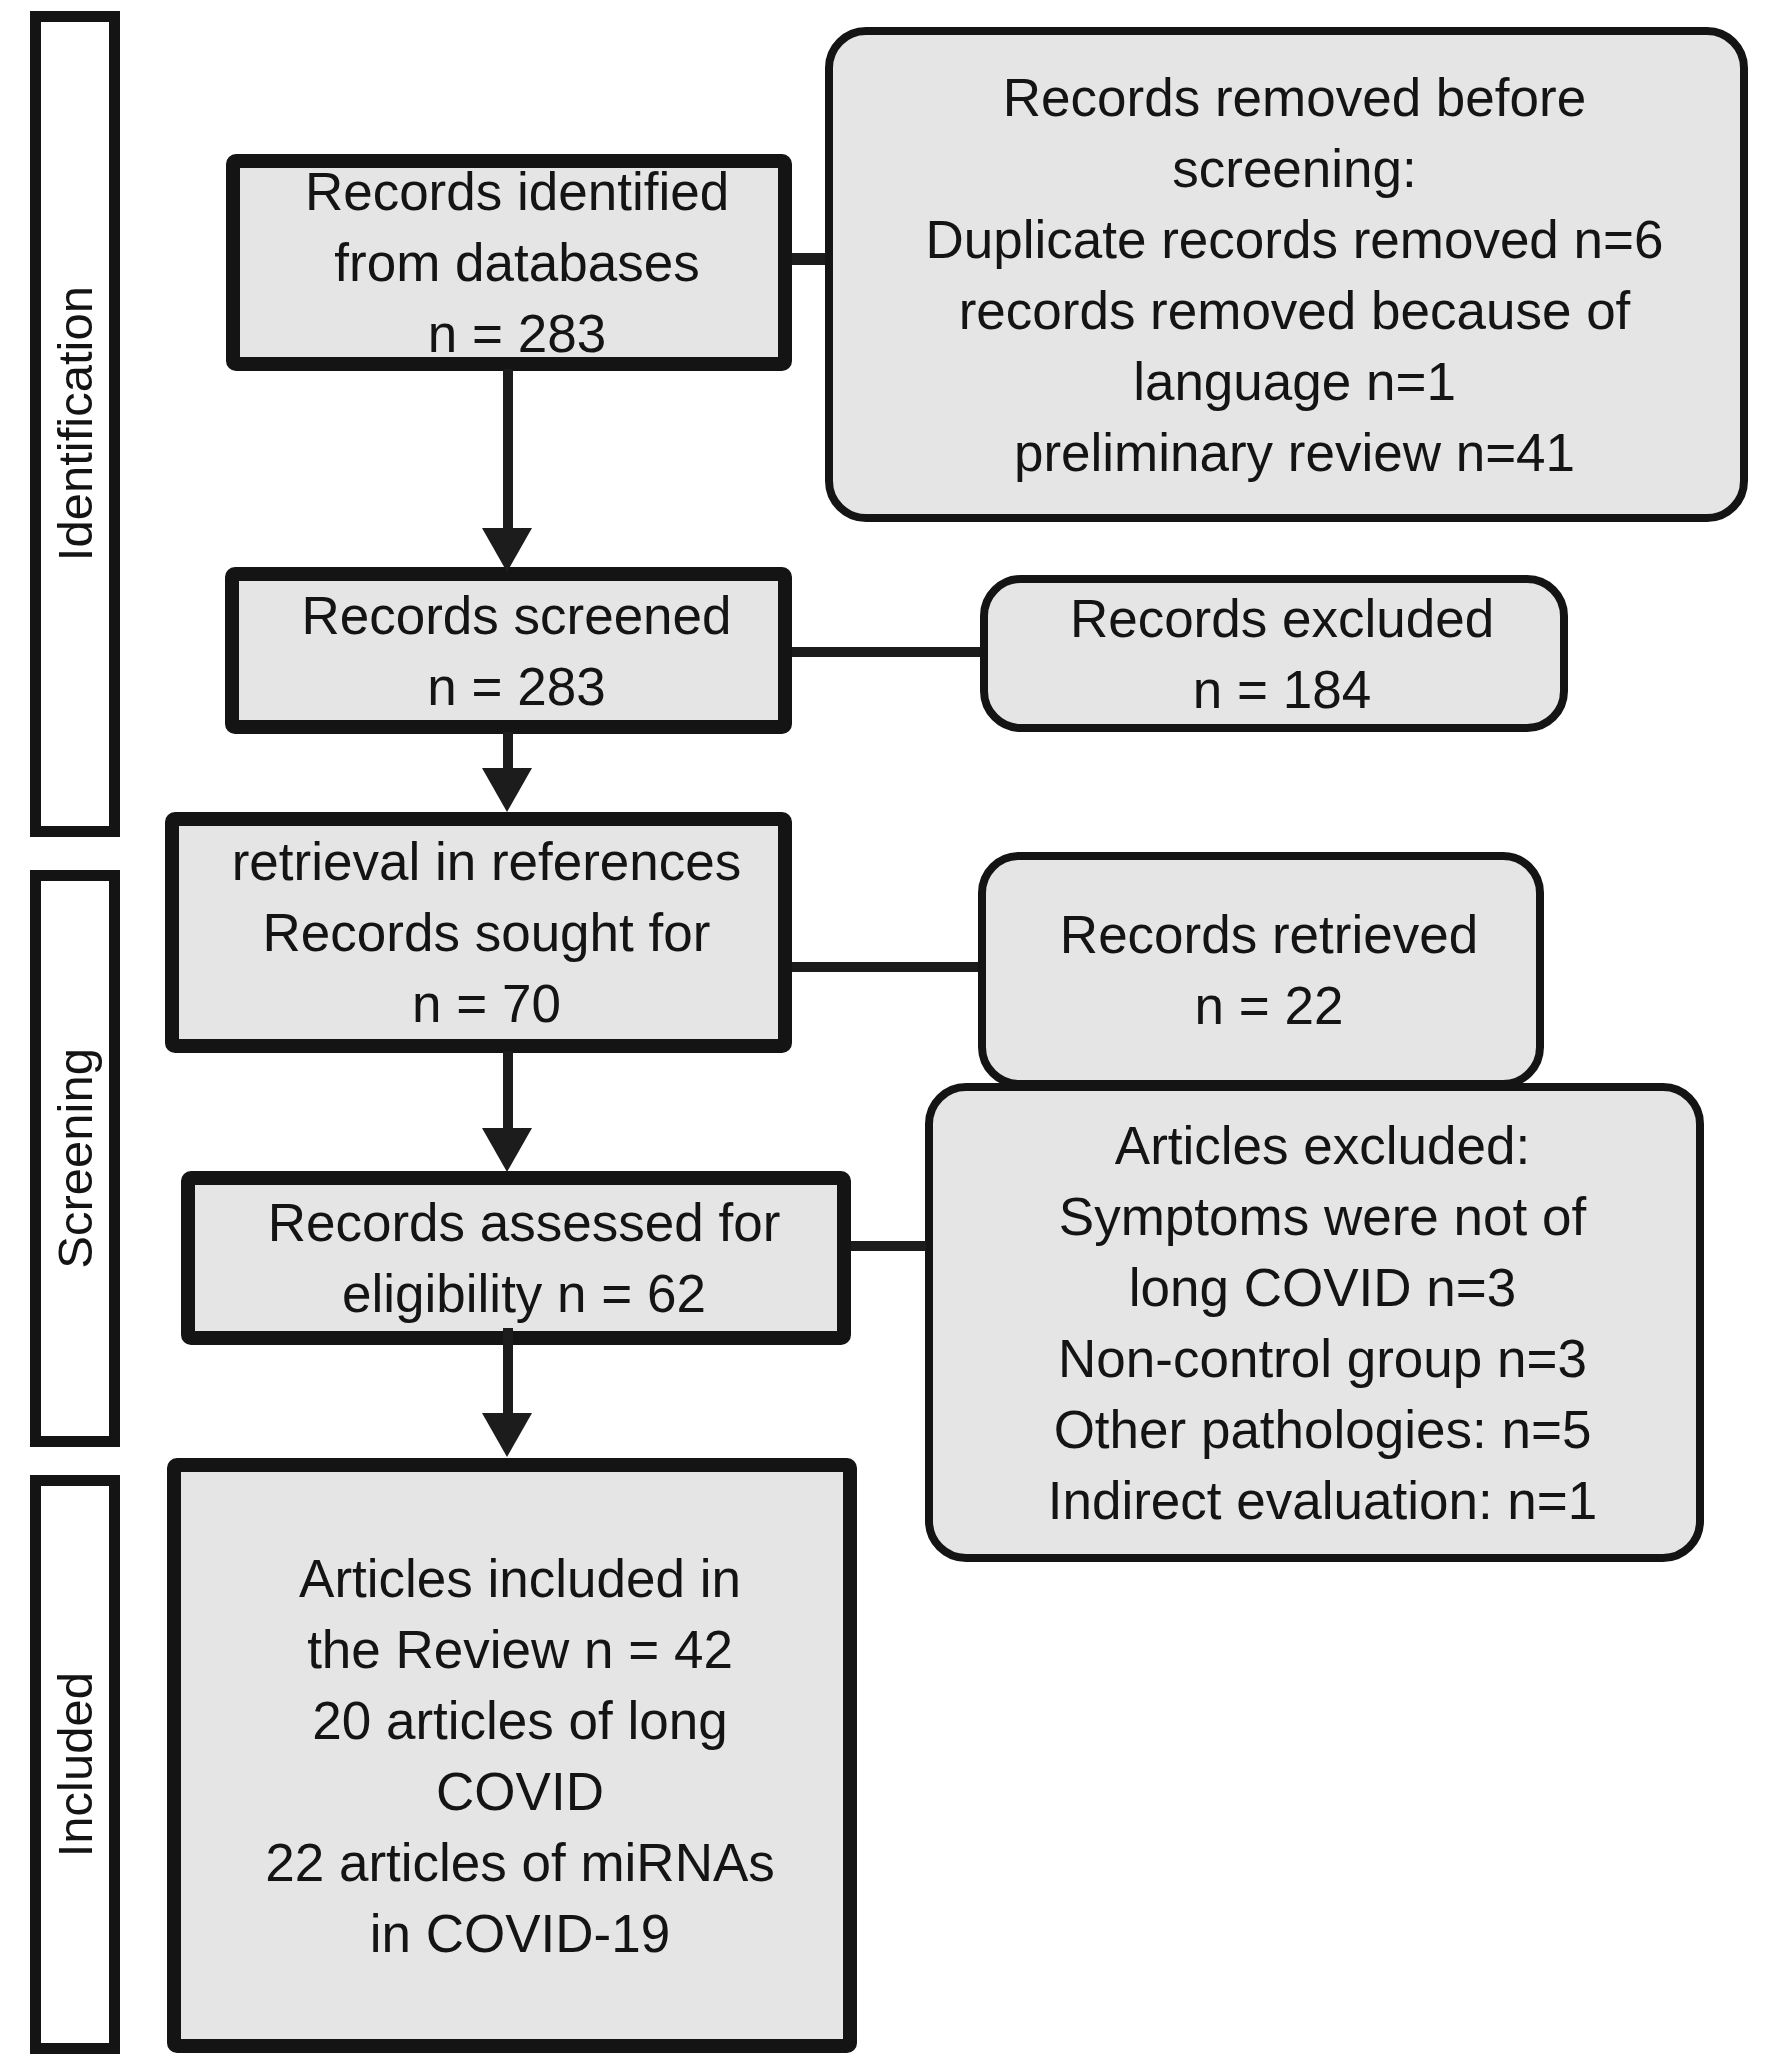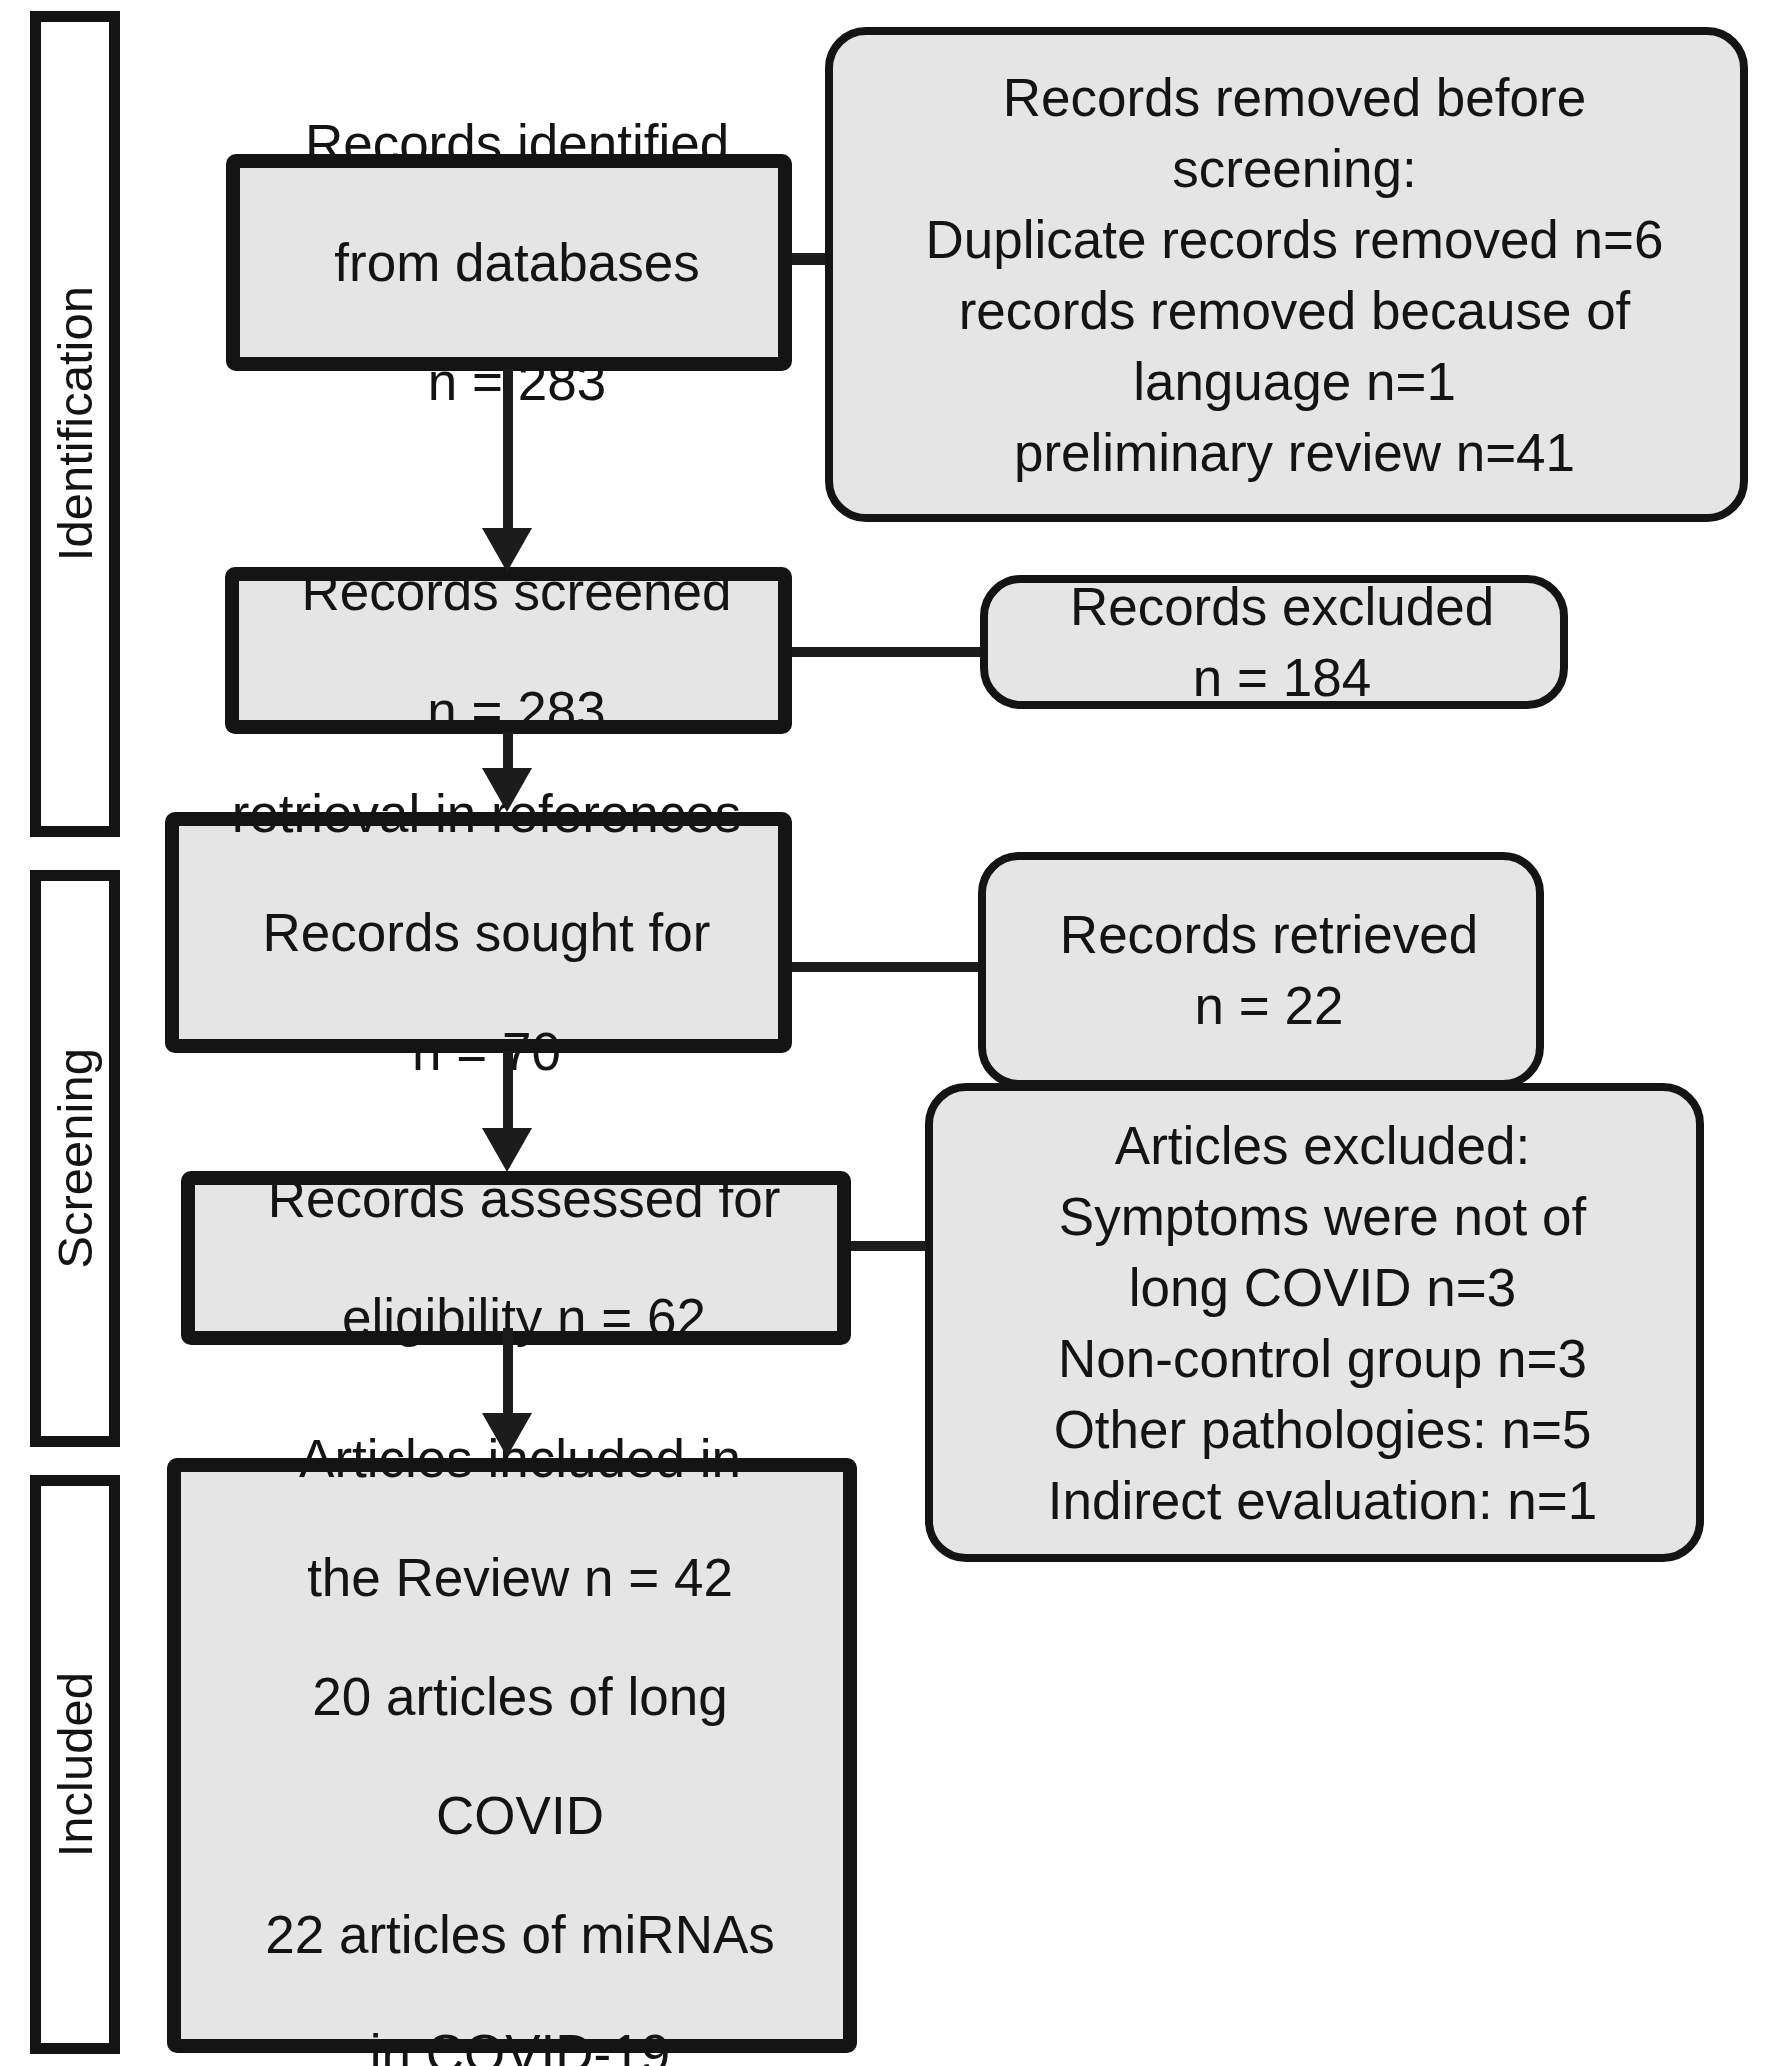--- a/index.html
+++ b/index.html
@@ -46,40 +46,39 @@
     display: flex;
     flex-direction: column;
     align-items: center;
     justify-content: center;
     text-align: center;
     padding-left: 16px;
   }
   .flow-box {
     border: 14px solid #141414;
     border-radius: 10px;
-    gap: 48px;
   }
   .side-box {
     border: 8.6px solid #141414;
     border-radius: 41px;
   }
   .flow-box .line, .side-box .line {
     display: block;
     font-size: 53px;
     line-height: 71px;
     white-space: nowrap;
   }
   #box-identified { left: 226px;  top: 154px;  width: 566px; height: 217px; }
   #box-screened   { left: 225px;  top: 567px;  width: 567px; height: 167px; text-align: right; }
   #box-sought     { left: 165px;  top: 812px; width: 627px; height: 241px; }
   #box-assessed   { left: 181px;  top: 1171px; width: 670px; height: 174px; }
   #box-included   { left: 167px;  top: 1458px; width: 690px; height: 595px; }
 
   #side-removed           { left: 825px; top: 27px;   width: 923px; height: 495px; }
-  #side-excluded          { left: 980px; top: 575px;  width: 588px;  height: 134px; }
+  #side-excluded          { left: 980px; top: 575px;  width: 588px;  height: 157px; }
   #side-retrieved         { left: 978px; top: 852px; width: 566px;  height: 236px; justify-content: center; }
   #side-articles-excluded { left: 925px; top: 1083px; width: 779px;  height: 479px; }
 
   
   .connector, .arrow-stem {
     position: absolute;
     background: #1c1c1c;
   }
   #c1 { left: 792px; top: 253px;  width: 33px;  height: 11.8px; }
   #c2 { left: 792px; top: 647px;  width: 188px; height: 10.2px; }

